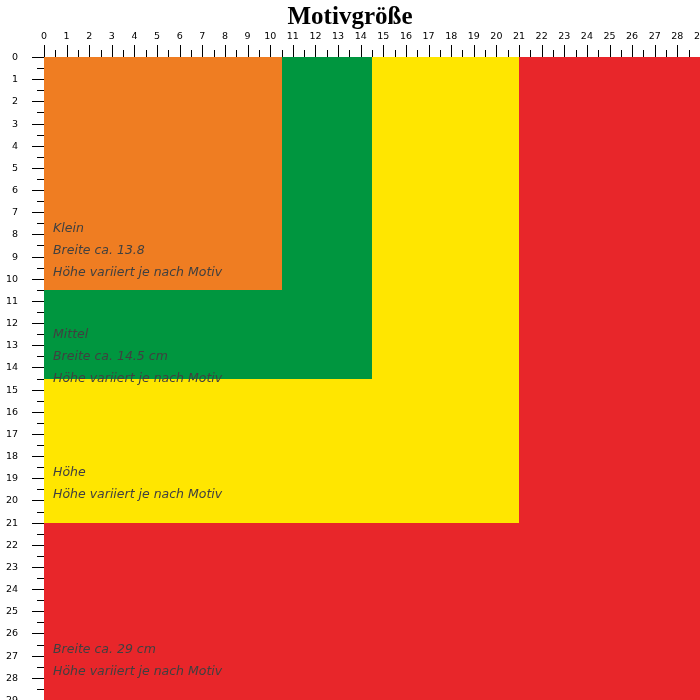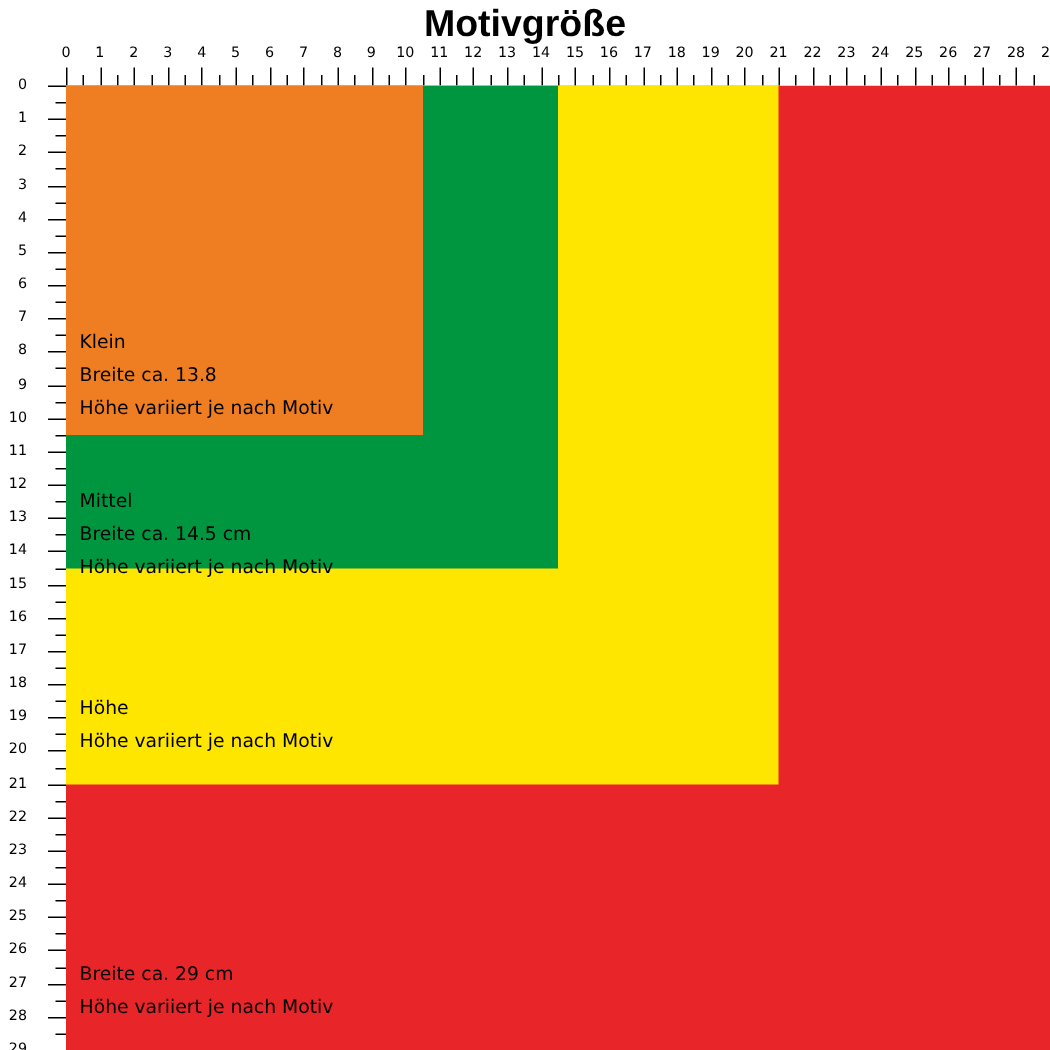--- a/index.html
+++ b/index.html
@@ -21,44 +21,45 @@
   
   .title {
     position: absolute;
     top: 2px;
     left: 0;
     width: 700px;
     text-align: center;
     font-size: 25px;
     font-weight: bold;
     color: #000000;
-    font-family: Liberation Sans, sans-serif;
+    font-family: Liberation Serif, serif;
     letter-spacing: 0px;
   }
   
   .plot {
     position: absolute;
     left: 44px;
     top: 57px;
     width: 656px;
     height: 643px;
     overflow: hidden;
   }
   .block {
     position: absolute;
     left: 0;
     top: 0;
   }
   .block-label {
     position: absolute;
     font-size: 12.5px;
-    color: #000000;
+    color: #404040;
     font-family: "DejaVu Sans", sans-serif;
     white-space: nowrap;
     line-height: 22px;
+    font-style: italic;
   }
   
   .ruler-top {
     position: absolute;
     left: 44px;
     top: 30px;
     width: 656px;
     height: 27px;
   }
   .ruler-left {

